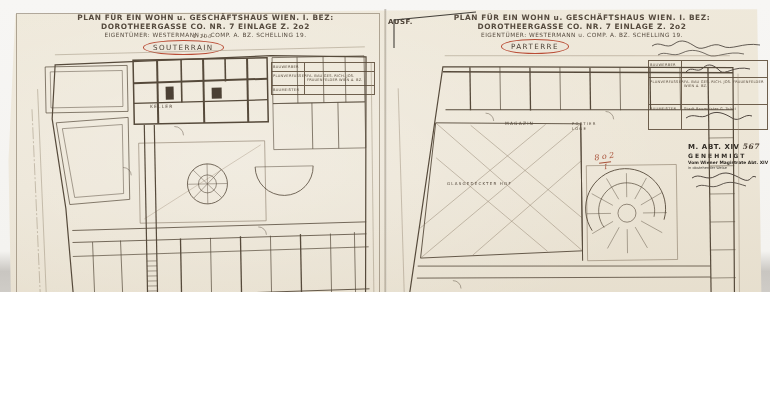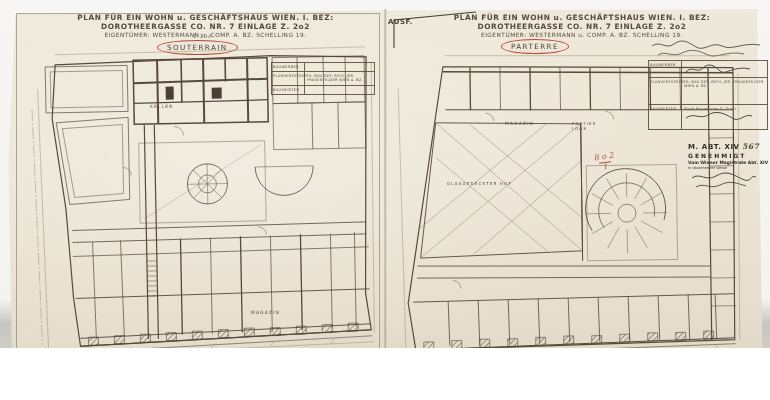--- a/index.html
+++ b/index.html
@@ -1,17 +1,17 @@
 <!DOCTYPE html>
 <html><head>
 <meta charset="utf-8">
 <style>
   html,body{margin:0;padding:0;}
   .scene{
-    position:relative; width:770px; height:348px; overflow:hidden;
+    position:relative; width:770px; height:292px; overflow:hidden;
     background:linear-gradient(#f7f6f4 0%, #f4f3f0 86%, #c9c6c1 93%, #cfccc7 100%);
     font-family:"DejaVu Sans", sans-serif; color:#4a3f34;
   }
   .paper{
     position:absolute; left:7px; top:7px; width:757px; height:383px;
     background:
       radial-gradient(ellipse at 30% 40%, rgba(255,255,255,.25), rgba(0,0,0,0) 60%),
       linear-gradient(178deg, #efe9db 0%, #ece5d6 45%, #e6decd 80%, #ddd4c2 100%);
     clip-path:polygon(1.1% 1.8%, 49.8% 0.9%, 99.1% 0.6%, 99.8% 94.2%, 60% 96.4%, 25% 98.4%, 0.7% 96.2%, 0.2% 40%);
     box-shadow:0 3px 6px rgba(60,55,45,.35);
@@ -61,21 +61,21 @@
   <div class="paper"></div>
   <div class="fold"></div>
 
   <div class="frame" style="left:16px; top:13px; width:362px; height:368px;"></div>
 
   <div class="hdr" style="left:38px; top:13px; width:335px;">
     <div class="t1">PLAN FÜR EIN WOHN u. GESCHÄFTSHAUS WIEN. I. BEZ: DOROTHEERGASSE CO. NR. 7 EINLAGE Z. 2o2</div>
     <div class="t2">EIGENTÜMER: WESTERMANN u. COMP. A. BZ. SCHELLING 19.</div>
   </div>
   <div class="scale-note" style="left:193px; top:33px;">1:100</div>
-  <div class="oval" style="left:157px; top:40px;">SOUTERRAIN</div>
+  <div class="oval" style="left:143px; top:40px;">SOUTERRAIN</div>
 
   <div class="itable" style="left:271px; top:62px; width:102px;">
     <div class="row">
       <div class="lbl">BAUWERBER</div>
       <div class="val"></div>
     </div>
     <div class="row">
       <div class="lbl">PLANVERFASSER</div>
       <div class="val">FA. BAU GES. RICH. JOS. FRAUENFELDER WIEN 4. BZ.</div>
     </div>

